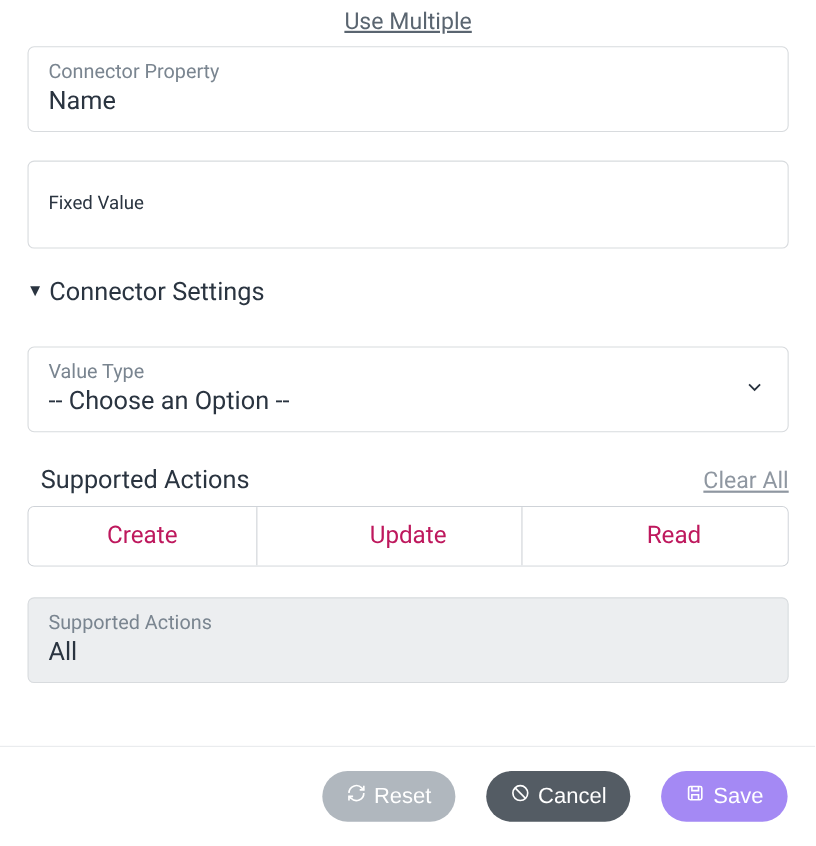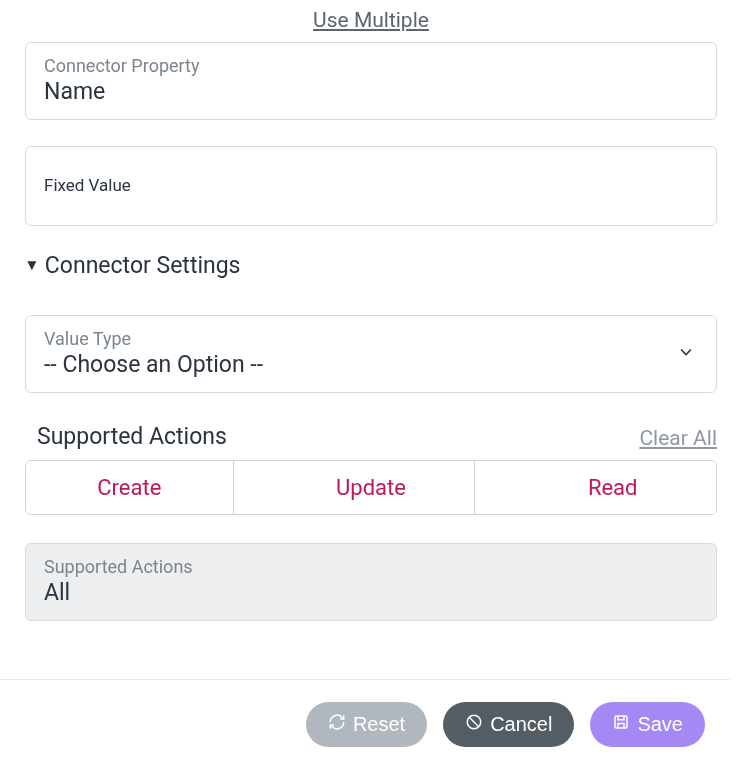--- a/index.html
+++ b/index.html
@@ -125,26 +125,26 @@
     .readonly-box {
       border: 1px solid #d8dbde;
       border-radius: 6px;
       padding: 12px 18px 14px 18px;
       background: #eceef0;
     }
     .footer {
       position: absolute;
       bottom: 0;
       left: 0;
-      right: 12px;
+      right: 1px;
       border-top: 1px solid #e8eaed;
       padding: 22px 25px;
       display: flex;
       justify-content: flex-end;
-      gap: 16px;
+      gap: 28px;
     }
     .btn {
       display: inline-flex;
       align-items: center;
       gap: 7px;
       border: none;
       border-radius: 999px;
       padding: 11px 22px;
       font-size: 20px;
       cursor: pointer;

